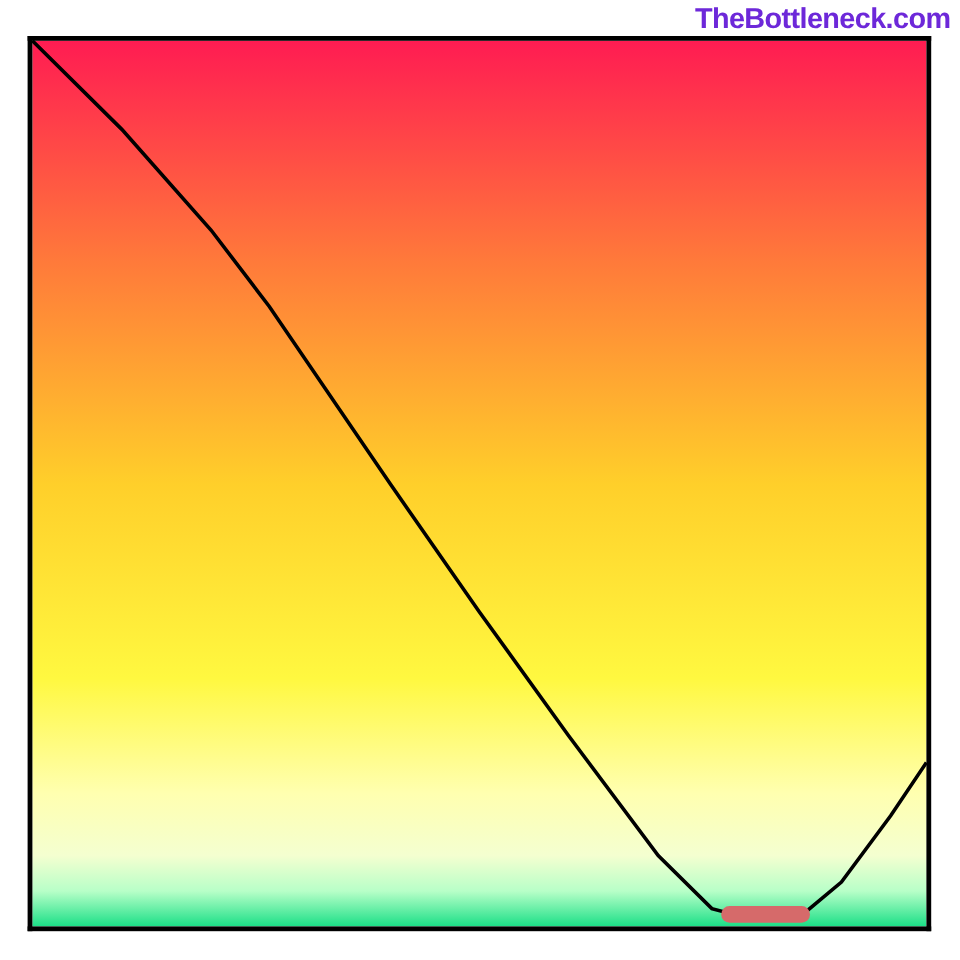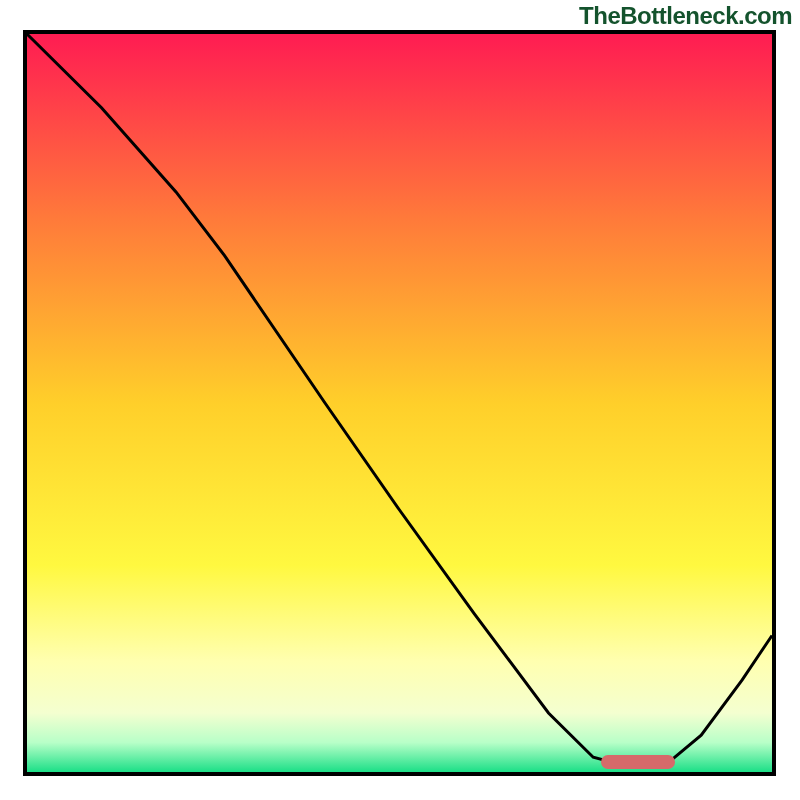--- a/index.html
+++ b/index.html
@@ -16,21 +16,21 @@
     width: 800px;
     height: 800px;
     box-sizing: border-box;
   }
   .watermark {
     position: absolute;
     top: 2px;
     right: 8px;
     font-size: 24px;
     font-weight: bold;
-    color: #14532d;
+    color: #6d28d9;
     letter-spacing: -0.5px;
     z-index: 5;
   }
   
   .plot-wrap {
     position: absolute;
     left: 23px;
     top: 30px;
     width: 753px;   
     height: 746px;  

